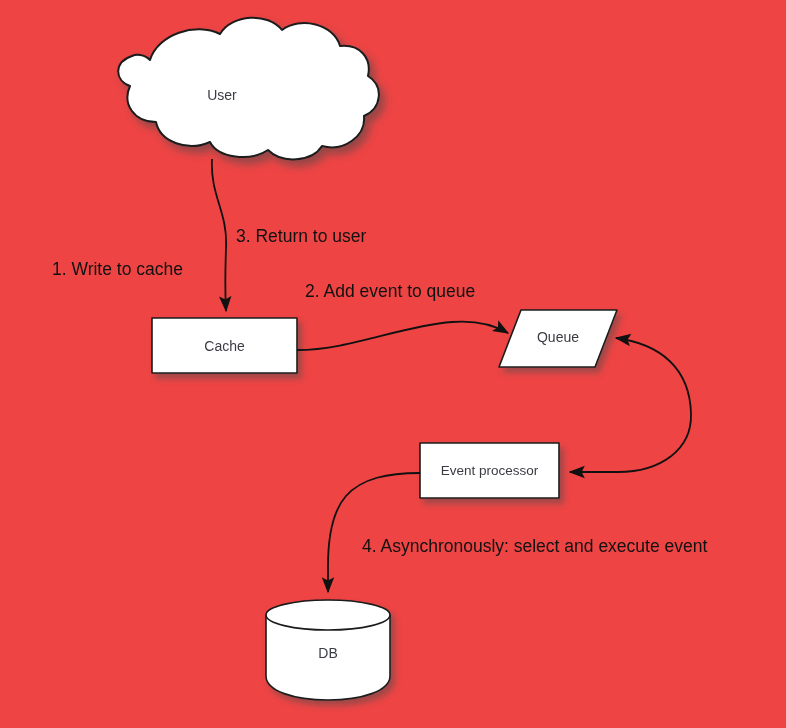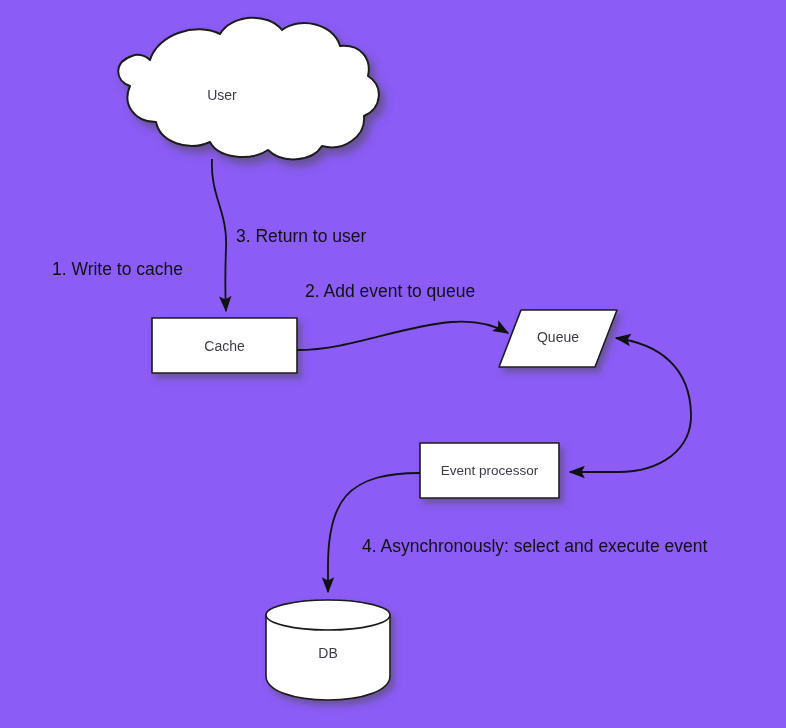--- a/index.html
+++ b/index.html
@@ -12,21 +12,21 @@
     width: 786px;
     height: 728px;
     font-family: "Liberation Sans", sans-serif;
     color: #1a1a1a;
     overflow: hidden;
   }
   #diagram-root {
     position: relative;
     width: 786px;
     height: 728px;
-    background: #8b5cf6;
+    background: #ef4444;
   }
   svg#diagram-canvas {
     position: absolute;
     left: 0;
     top: 0;
     width: 786px;
     height: 728px;
     display: block;
   }
   .node-label {

